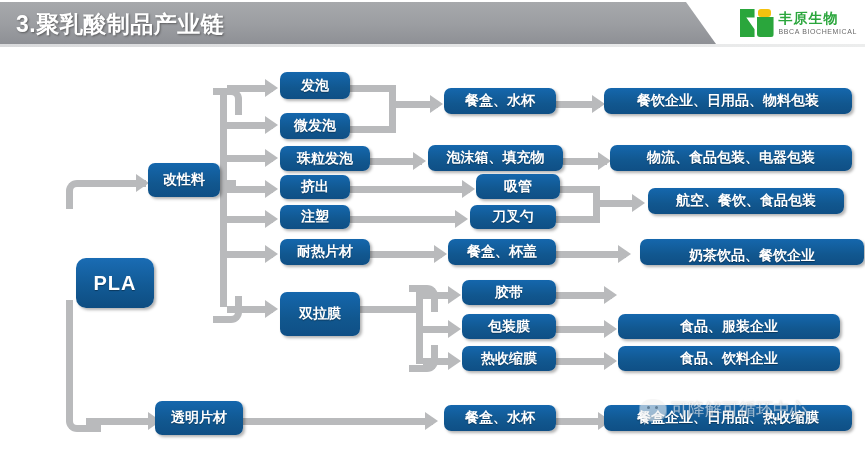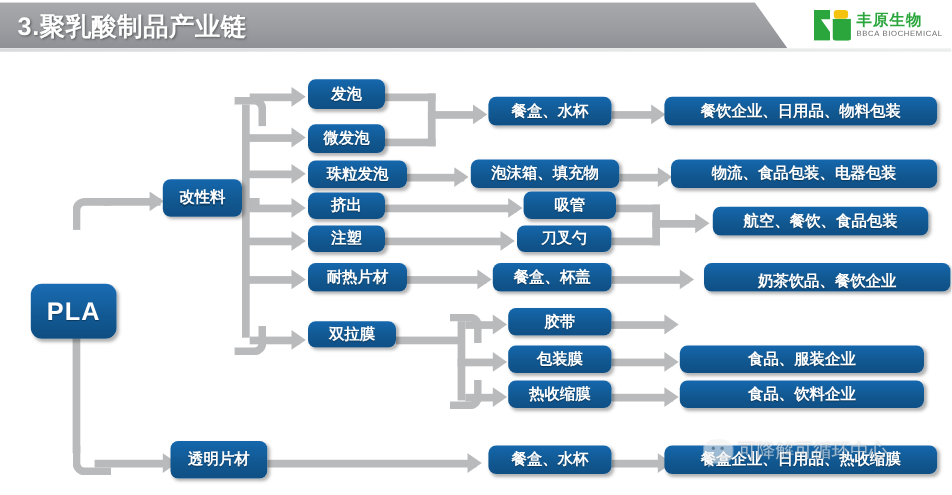--- a/index.html
+++ b/index.html
@@ -44,22 +44,23 @@
     background:linear-gradient(180deg,#1567ad 0%,#11578f 60%,#0f4f85 100%);
     color:#ffffff;font-weight:bold;
     display:flex;align-items:center;justify-content:center;
     border-radius:4px;
     box-shadow:2px 2px 3px rgba(0,0,0,.30);
     text-shadow:0px 1px 1px rgba(0,0,0,.35);
     box-sizing:border-box;
     white-space:nowrap;
   }
   .node.pla{
-    border-radius:10px;font-size:23px;letter-spacing:1px;
+    border-radius:10px;font-size:20px;letter-spacing:1px;
     background:linear-gradient(180deg,#1a6cb4 0%,#125a95 55%,#0e4d81 100%);
+    margin-left:48px;
   }
   .node.rounded{border-radius:7px;font-family:Liberation Serif, serif;}
 
   
   .conn{position:absolute;background:#b9babc;}
   .conn.v{width:7px;}
   .conn.h{height:7px;}
   .arrow{
     position:absolute;width:0;height:0;
     border-top:9px solid transparent;border-bottom:9px solid transparent;
@@ -211,21 +212,21 @@
   </div>
   <div class="node rounded" style="left:280px;top:175px;width:70px;height:24px;font-size:14px;">
     <span>挤出</span>
   </div>
   <div class="node rounded" style="left:280px;top:205px;width:70px;height:24px;font-size:14px;">
     <span>注塑</span>
   </div>
   <div class="node rounded" style="left:280px;top:239px;width:90px;height:26px;font-size:14px;">
     <span>耐热片材</span>
   </div>
-  <div class="node rounded" style="left:280px;top:292px;width:80px;height:24px;font-size:14px;">
+  <div class="node rounded" style="left:280px;top:292px;width:80px;height:44px;font-size:14px;">
     <span>双拉膜</span>
   </div>
 
   <div class="node rounded" style="left:444px;top:88px;width:112px;height:26px;font-size:14px;">
     <span>餐盒、水杯</span>
   </div>
   <div class="node rounded" style="left:428px;top:145px;width:135px;height:26px;font-size:14px;">
     <span>泡沫箱、填充物</span>
   </div>
   <div class="node rounded" style="left:476px;top:174px;width:84px;height:25px;font-size:14px;">

